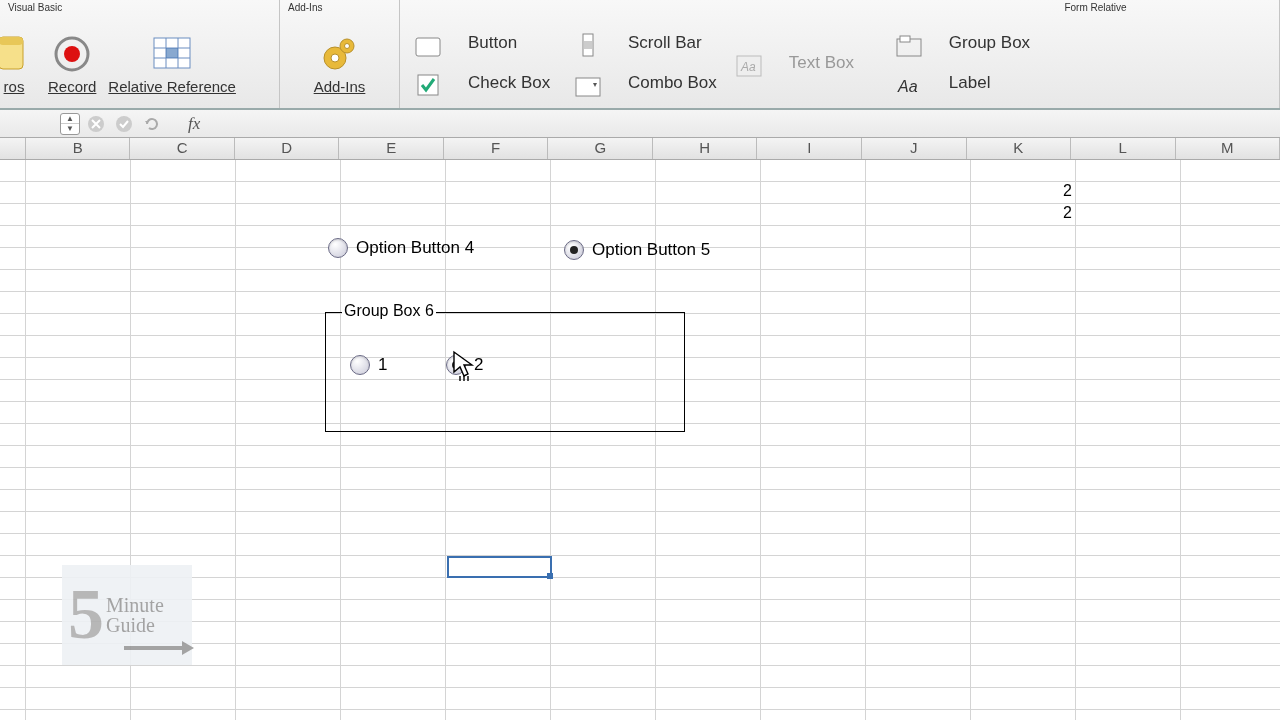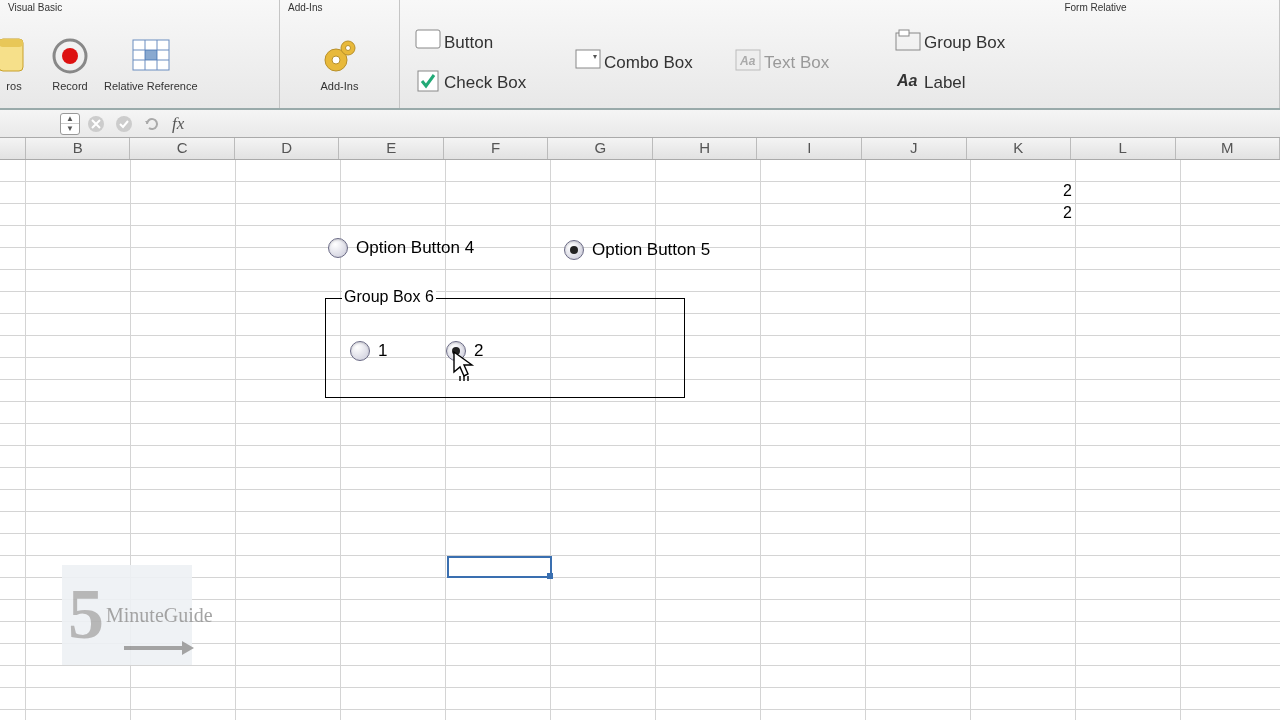--- a/index.html
+++ b/index.html
@@ -54,41 +54,42 @@
     width: auto;
     min-width: 48px;
     padding: 2px 4px;
     gap: 2px;
   }
   .ribbon-big-btn .icon-wrap {
     width: 44px; height: 44px;
     display:flex; align-items:center; justify-content:center;
   }
   .ribbon-big-btn .lbl {
-    font-size: 11px;
+    font-size: 15px;
     color: #333;
     white-space: nowrap;
+    text-decoration: underline;
   }
   .ribbon-col {
     display:flex;
     flex-direction: column;
     gap: 8px;
     justify-content: center;
     height: 100%;
   }
   .ribbon-small-btn {
     display:flex;
     align-items:center;
-    gap: 2px;
+    gap: 26px;
     padding: 2px 4px;
     min-width: 150px;
   }
   .ribbon-small-btn .icon-wrap {
     width: 28px; height: 28px;
-    display:flex; align-items:flex-start; justify-content:center;font-weight:bold;
+    display:flex; align-items:flex-end; justify-content:center;
   }
   .ribbon-small-btn .lbl { font-size: 17px; color:#333; }
   .ribbon-small-btn.disabled .lbl { color:#999; }
 
   
   svg { display:block; }
 
   
   .formula-bar {
     height: 28px;
@@ -105,21 +106,21 @@
     background:#fff;
     display:flex; flex-direction:column;
   }
   .fb-stepper div { flex:1; display:flex; align-items:center; justify-content:center; font-size:8px; color:#555;}
   .fb-stepper div+div { border-top:1px solid #ccc; }
   .fb-icon-btn {
     width:24px;height:24px;border-radius:12px;
     display:flex;align-items:center;justify-content:center;
     color:#888;
   }
-  .fx-label { font-style: italic; font-family: "Times New Roman", serif; font-size:17px; color:#555; margin-left:4px;}
+  .fx-label { font-style: italic; font-family: "Times New Roman", serif; font-size:17px; color:#555; margin-left:20px;}
   .fb-input { flex:1; height:100%; border:none; background:transparent; padding:0 6px; }
 
   
   .col-headers {
     height: 22px;
     display:flex;
     border-bottom:1px solid #aaa;
     background: linear-gradient(#f4f4f4,#e2e2e2);
   }
   .col-h {
@@ -208,21 +209,21 @@
     left:62px; top:405px;
     width:130px; height:100px;
     background:#eef1f5;
     opacity:.9;
     display:flex;
     align-items:center;
     padding:4px 6px;
     gap:2px;
   }
   .wm-5 { font-size:72px; font-weight:700; color:#b0b0b0; line-height:.8; font-family: Georgia, serif;}
-  .wm-txt { display:flex; flex-direction:row; font-family: Georgia, serif;}
+  .wm-txt { display:flex; flex-direction:column; font-family: Georgia, serif;}
   .wm-txt span { color:#9a9a9a; font-size:20px; line-height:1;}
   .wm-arrow { position:absolute; bottom:8px; left:62px; }
 
   
   .cursor {
     position:absolute;
     pointer-events:none;
   }
 </style>
 </head>
@@ -306,20 +307,29 @@
             <div class="icon-wrap">
                 <svg width="24" height="24">
                   <rect x="2" y="2" width="20" height="20" fill="#fff" stroke="#888"></rect>
                   <path d="M6 12 l4 5 l8 -11" stroke="#2a7" stroke-width="3" fill="none"></path>
                 </svg>
               </div>
             <span class="lbl">Check Box</span>
           </div>
         </div>
         <div class="ribbon-col">
+          <div class="ribbon-small-btn">
+            <div class="icon-wrap">
+                <svg width="22" height="24">
+                  <rect x="6" y="1" width="10" height="22" fill="#fff" stroke="#888"></rect>
+                  <rect x="7" y="8" width="8" height="8" fill="#ccc"></rect>
+                </svg>
+              </div>
+            <span class="lbl">Scroll Bar</span>
+          </div>
           <div class="ribbon-small-btn">
             <div class="icon-wrap">
                 <svg width="26" height="20">
                   <rect x="1" y="1" width="24" height="18" fill="#fff" stroke="#888"></rect>
                   <path d="M18 6 l4 0 l-2 4 z" fill="#555"></path>
                 </svg>
               </div>
             <span class="lbl">Combo Box</span>
           </div>
         </div>
@@ -410,21 +420,21 @@
   <div class="opt" style="left:328px; top:78px">
     <span class="radio-circle"></span>
     <span>Option Button 4</span>
   </div>
 
   <div class="opt" style="left:564px; top:80px">
     <span class="radio-circle checked"></span>
     <span>Option Button 5</span>
   </div>
 
-  <div class="groupbox" style="left:325px; top:138px; width:360px; height:100px">
+  <div class="groupbox" style="left:325px; top:152px; width:360px; height:120px">
     <span class="groupbox-label">Group Box 6</span>
 
     <div class="opt" style="left:24px; top:42px">
       <span class="radio-circle"></span>
       <span>1</span>
     </div>
 
     <div class="opt" style="left:120px; top:42px">
       <span class="radio-circle checked"></span>
       <span>2</span>

